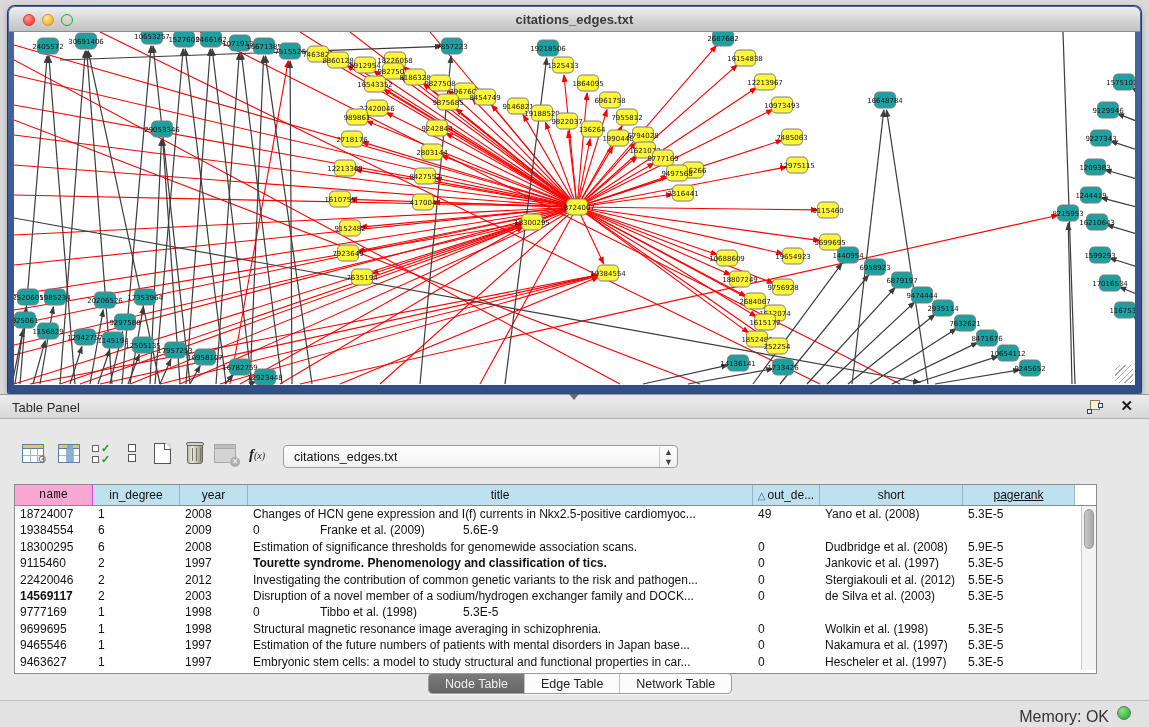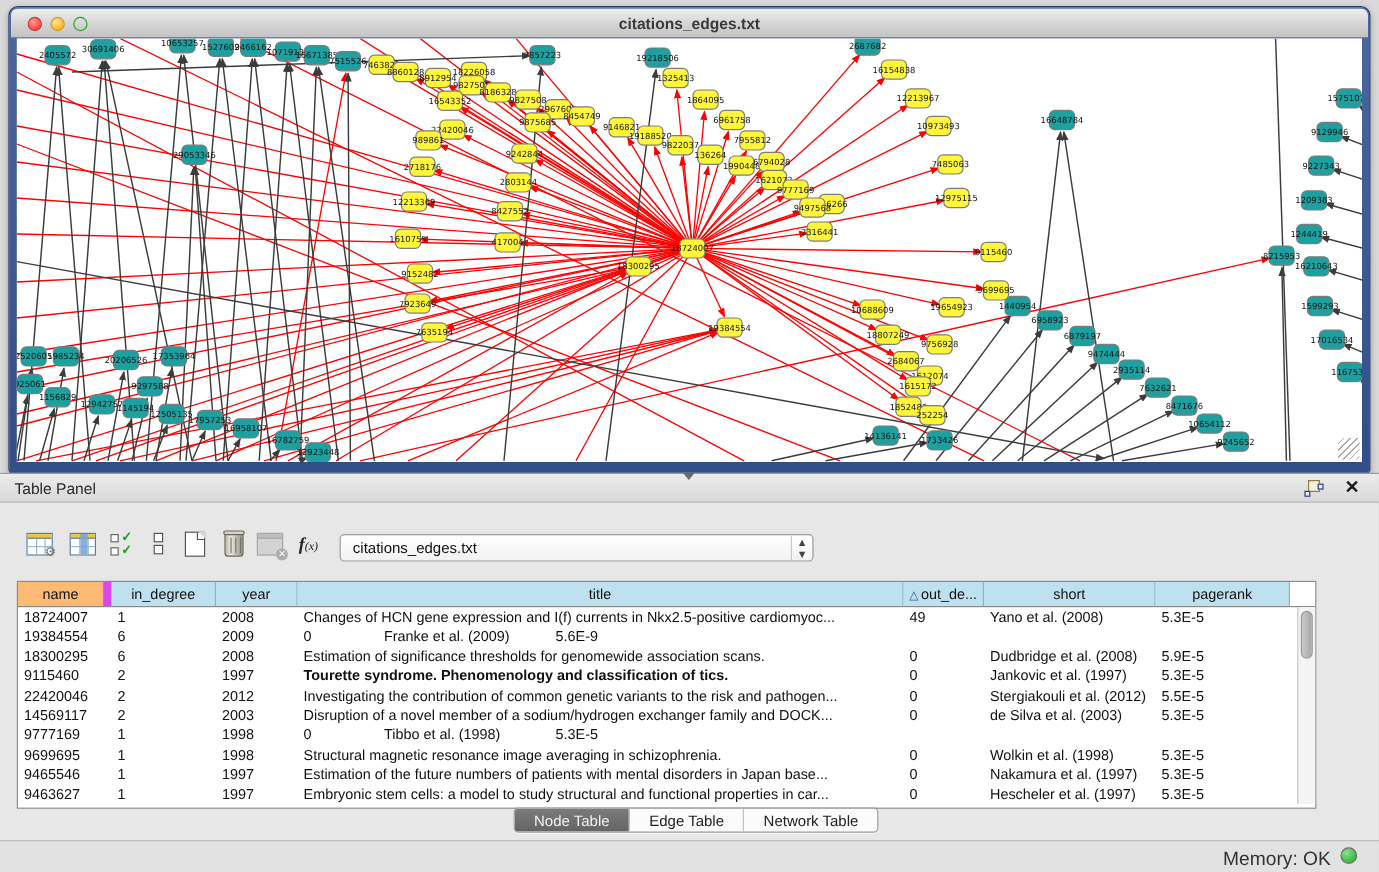--- a/index.html
+++ b/index.html
@@ -46,21 +46,21 @@
   .combo{position:absolute;left:283px;top:8px;width:395px;height:23px;border:1px solid #9e9e9e;border-radius:4px;
     background:linear-gradient(180deg,#ffffff,#f1f1f1);display:flex;align-items:center;cursor:pointer;}
   .combo .combo-text{flex:1;padding-left:10px;font-size:12.5px;color:#111;}
   .combo .combo-arrows{width:18px;text-align:center;font-size:9px;line-height:10px;color:#444;border-left:1px solid #c9c9c9;}
 
   
   .table-box{position:absolute;left:14px;top:65px;width:1083px;height:190px;background:#ffffff;border:1px solid #8c8c8c;}
   .thead{display:flex;height:21px;border-bottom:1px solid #8a8a8a;}
   .th{font-size:12px;color:#111;text-align:center;line-height:20px;background:#bfe0ee;
      border-right:1px solid #92b6c4;overflow:hidden;white-space:nowrap;}
-  .th.gray{background:#fdba74;border-right:7px solid #d946ef;}
+  .th.gray{background:#f9a8d4;border-right:1px solid #d946ef;font-family:Liberation Mono, monospace;}
   .sort-tri{color:#2f5e8f;font-size:10px;margin-right:2px;}
   .tbody{position:relative;height:164px;overflow:hidden;}
   .tr{display:flex;height:16.4px;}
   .td{font-size:12px;color:#111;padding-left:5px;white-space:nowrap;overflow:hidden;line-height:16px;}
   .vscroll{position:absolute;right:0;top:21px;width:15px;height:164px;background:#f4f4f4;border-left:1px solid #c8c8c8;}
   .vscroll .thumb{position:absolute;left:2px;top:3px;width:10px;height:40px;border-radius:6px;
     background:linear-gradient(90deg,#c9c9c9,#a8a8a8);border:1px solid #9a9a9a;}
 
   
   .tabs{position:absolute;left:428px;top:254px;height:21px;display:flex;border:1px solid #9c9c9c;border-radius:4px;
@@ -778,21 +778,21 @@
   </div>
 
   <div class="table-box">
     <div class="thead" id="thead">
         <div class="th gray" style="width: 78px;">name</div>
         <div class="th" style="width: 87px; text-align: center;">in_degree</div>
         <div class="th" style="width: 68px;">year</div>
         <div class="th" style="width: 505px;">title</div>
         <div class="th" style="width: 67px;"><span class="sort-tri">△</span>out_de...</div>
         <div class="th" style="width: 143px;">short</div>
-        <div class="th" style="width: 112px;">pagerank</div>
+        <div class="th" style="width: 112px; text-decoration: underline;">pagerank</div>
       </div>
     <div class="tbody" id="tbody">
         <div class="tr">
           <div class="td" style="width: 78px;">18724007</div>
           <div class="td" style="width: 87px;">1</div>
           <div class="td" style="width: 68px;">2008</div>
           <div class="td" style="width: 505px;">Changes of HCN gene expression and I(f) currents in Nkx2.5-positive cardiomyoc...</div>
           <div class="td" style="width: 67px;">49</div>
           <div class="td" style="width: 143px;">Yano et al. (2008)</div>
           <div class="td" style="width: 112px;">5.3E-5</div>
@@ -826,21 +826,21 @@
         <div class="tr">
           <div class="td" style="width: 78px;">22420046</div>
           <div class="td" style="width: 87px;">2</div>
           <div class="td" style="width: 68px;">2012</div>
           <div class="td" style="width: 505px;">Investigating the contribution of common genetic variants to the risk and pathogen...</div>
           <div class="td" style="width: 67px;">0</div>
           <div class="td" style="width: 143px;">Stergiakouli et al. (2012)</div>
           <div class="td" style="width: 112px;">5.5E-5</div>
         </div>
         <div class="tr">
-          <div class="td" style="width: 78px;">14569117</div>
+          <div class="td" style="width: 78px; font-weight: bold;">14569117</div>
           <div class="td" style="width: 87px;">2</div>
           <div class="td" style="width: 68px;">2003</div>
           <div class="td" style="width: 505px;">Disruption of a novel member of a sodium/hydrogen exchanger family and DOCK...</div>
           <div class="td" style="width: 67px;">0</div>
           <div class="td" style="width: 143px;">de Silva et al. (2003)</div>
           <div class="td" style="width: 112px;">5.3E-5</div>
         </div>
         <div class="tr">
           <div class="td" style="width: 78px;">9777169</div>
           <div class="td" style="width: 87px;">1</div>

